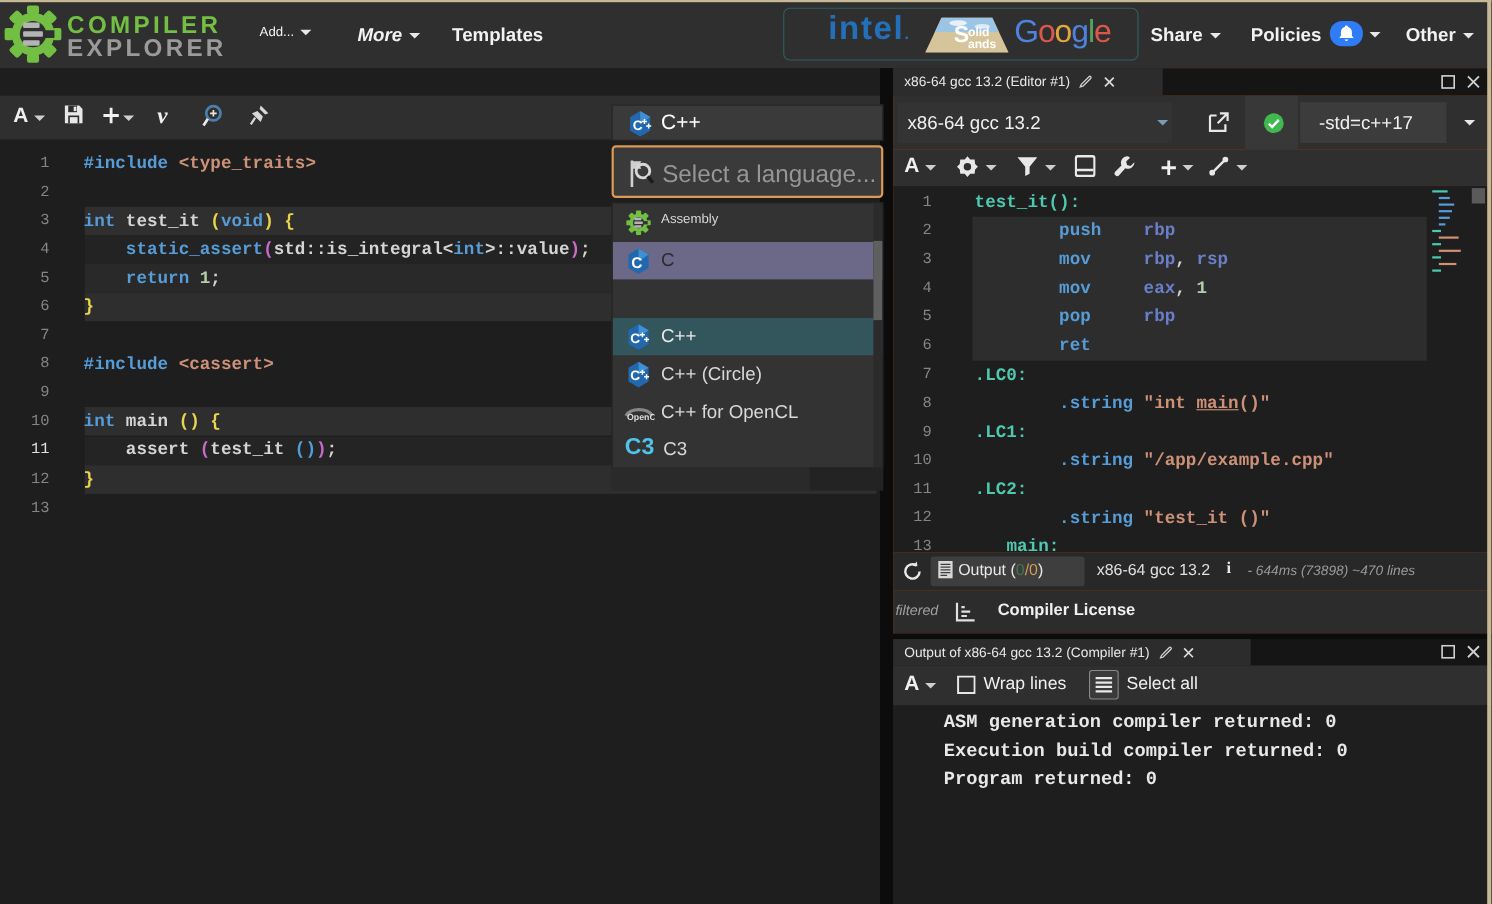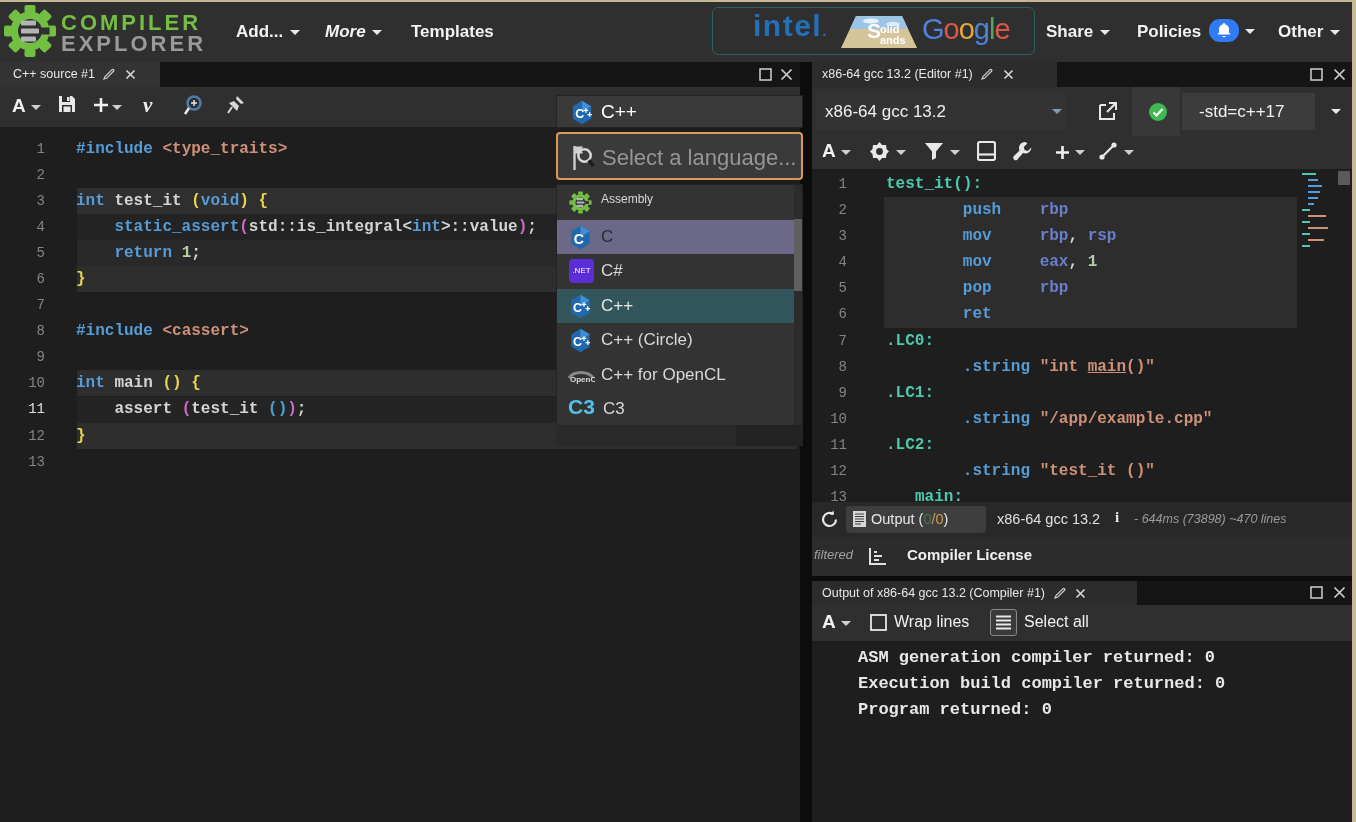--- a/index.html
+++ b/index.html
@@ -32,21 +32,21 @@
       <rect x="37" y="23.5" width="8.5" height="7" fill="#2f2f2f"></rect>
       <g fill="#b4b4b4">
         <rect x="17" y="16.5" width="15" height="5" rx="1"></rect>
         <rect x="17" y="24.5" width="18" height="5" rx="1"></rect>
         <rect x="17" y="32.5" width="15" height="5" rx="1"></rect>
       </g>
     </svg>
     <div class="abs" style="left:61px;top:10px;font-size:22px;font-weight:bold;letter-spacing:3px;color:#73bf43;">COMPILER</div>
     <div class="abs" style="left:61px;top:31px;font-size:22px;font-weight:bold;letter-spacing:3px;color:#9a9a9a;">EXPLORER</div>
 
-    <div class="abs" style="left:236px;top:22px;font-size:17px;font-weight:700;color:#f2f2f2;">Add... <span class="caret" style="margin-left:2px;"></span></div>
+    <div class="abs" style="left:236px;top:22px;font-size:12px;font-weight:400;color:#f2f2f2;">Add... <span class="caret" style="margin-left:2px;"></span></div>
     <div class="abs" style="left:325px;top:22px;font-size:17px;font-weight:600;color:#f2f2f2;font-style:italic;">More <span class="caret" style="margin-left:2px;"></span></div>
     <div class="abs" style="left:411px;top:22px;font-size:17px;font-weight:600;color:#f2f2f2;">Templates</div>
 
     <div class="abs" style="left:712px;top:7px;width:323px;height:48px;border:1px solid #2e6060;border-radius:6px;"></div>
     <div class="abs" style="left:753px;top:9px;font-size:30px;font-weight:600;color:#2470b8;letter-spacing:1.5px;">intel<span style="font-size:15px;">.</span></div>
 
     <svg class="abs" style="left:841px;top:16px;" width="76" height="32" viewBox="0 0 76 32">
       <path d="M15 0 L61 0 L76 32 L0 32 Z" fill="#d6c49a"></path>
       <path d="M15 0 L61 0 L67 13 L9 13 Z" fill="#9cc4e4"></path>
       <ellipse cx="30" cy="5" rx="8" ry="2.6" fill="#e8f1fa"></ellipse>
@@ -69,36 +69,20 @@
       </svg>
     </div>
     <span class="caret abs" style="left:1245px;top:29px;"></span>
     <div class="abs" style="left:1278px;top:22px;font-size:17px;font-weight:600;color:#f2f2f2;">Other <span class="caret" style="margin-left:2px;"></span></div>
 
     <div class="abs" style="left:0;top:0;width:1356px;height:2px;background:#c8b996;"></div>
   </div>
 
   <div class="abs" style="left:0;top:62px;width:800px;height:760px;background:#1e1e1e;">
 
-    <div class="abs" style="left:0;top:0;width:800px;height:25px;background:#151515;">
-      <div class="abs" style="left:0;top:0;width:160px;height:25px;background:#333333;color:#e8e8e8;font-size:12.5px;line-height:25px;padding-left:13px;">C++ source #1
-        <svg style="margin-left:5px;vertical-align:-2px;" width="12" height="12" viewBox="0 0 12 12">
-            <path d="M1 11 L3.5 10.3 L10.5 3.3 A1 1 0 0 0 9 1.7 L2 8.7 Z" fill="none" stroke="#cfcfcf" stroke-width="1.2"></path>
-          </svg>
-        <svg style="margin-left:6px;vertical-align:-2px;" width="11" height="11" viewBox="0 0 11 11">
-            <path d="M1.5 1.5 L9.5 9.5 M9.5 1.5 L1.5 9.5" stroke="#dadada" stroke-width="1.6"></path>
-          </svg>
-      </div>
-      <svg class="abs" style="left:759px;top:6px;" width="13" height="13" viewBox="0 0 13 13">
-          <rect x="1" y="1" width="11" height="11" fill="none" stroke="#cfcfcf" stroke-width="1.5"></rect>
-        </svg>
-      <svg class="abs" style="left:780px;top:6px;" width="13" height="13" viewBox="0 0 13 13">
-          <path d="M1.5 1.5 L11.5 11.5 M11.5 1.5 L1.5 11.5" stroke="#cfcfcf" stroke-width="1.7"></path>
-        </svg>
-    </div>
 
     <div class="abs" style="left:0;top:25px;width:800px;height:40px;background:#2f2f2f;">
       <div class="abs" style="left:12px;top:8px;font-size:19px;font-weight:bold;color:#f0f0f0;">A</div>
       <span class="caret abs" style="left:31px;top:18px;border-top-color:#cfcfcf;"></span>
       <svg class="abs" style="left:57px;top:7px;" width="20" height="20" viewBox="0 0 20 20">
         <path d="M2 2 H15 L18 5 V18 H2 Z" fill="#e8e8e8"></path>
         <rect x="5" y="2" width="8" height="6" fill="#2f2f2f"></rect>
         <rect x="10" y="3" width="2.5" height="4" fill="#e8e8e8"></rect>
         <rect x="5" y="11" width="10" height="7" fill="#2f2f2f"></rect>
         <rect x="6.5" y="12.5" width="7" height="5.5" fill="#e8e8e8"></rect>
@@ -370,24 +354,20 @@
         <div class="abs" style="left:44px;top:7px;color:#d8d8d8;font-size:12px;">Assembly</div>
       </div>
       <div class="abs" style="left:0;top:34.5px;width:247px;height:34.5px;background:#6b6888;">
         <svg class="abs" style="left:12px;top:5px;" width="23px" height="25" viewBox="0 0 26 30">
           <path d="M13 1 L24 7.5 V22.5 L13 29 L2 22.5 V7.5 Z" fill="#2268ae"></path>
           <path d="M13 1 L24 7.5 L13 15 Z" fill="#3f8fd2"></path>
           <text x="5" y="22.5" font-size="17" font-weight="bold" fill="#fff" font-family="Liberation Sans">C</text>
         </svg>
         <div class="abs" style="left:44px;top:7px;color:#2b2b33;font-size:17px;">C</div>
       </div>
-      <div class="abs" style="left:0;top:69px;width:247px;height:34.5px;">
-        <div class="abs" style="left:12px;top:5px;width:25px;height:24px;background:#5b2dd6;border-radius:4px;color:#fff;font-size:8px;line-height:24px;text-align:center;">.NET</div>
-        <div class="abs" style="left:44px;top:7px;color:#d8d8d8;font-size:17px;">C#</div>
-      </div>
       <div class="abs" style="left:0;top:103.5px;width:247px;height:34.5px;background:#33555c;">
         <svg class="abs" style="left:12px;top:5px;" width="23" height="25" viewBox="0 0 26 30">
           <path d="M13 1 L24 7.5 V22.5 L13 29 L2 22.5 V7.5 Z" fill="#2268ae"></path>
           <path d="M13 1 L24 7.5 L13 15 Z" fill="#3f8fd2"></path>
           <text x="4" y="21.5" font-size="15" font-weight="bold" fill="#fff" font-family="Liberation Sans">C</text>
           <path d="M14.5 12.5 h5.5 M17.2 9.8 v5.4 M19 17.5 h5.5 M21.7 14.8 v5.4" stroke="#fff" stroke-width="1.6"></path>
         </svg>
         <div class="abs" style="left:44px;top:7px;color:#e8e8e8;font-size:17px;">C++</div>
       </div>
       <div class="abs" style="left:0;top:138px;width:247px;height:34.5px;">

